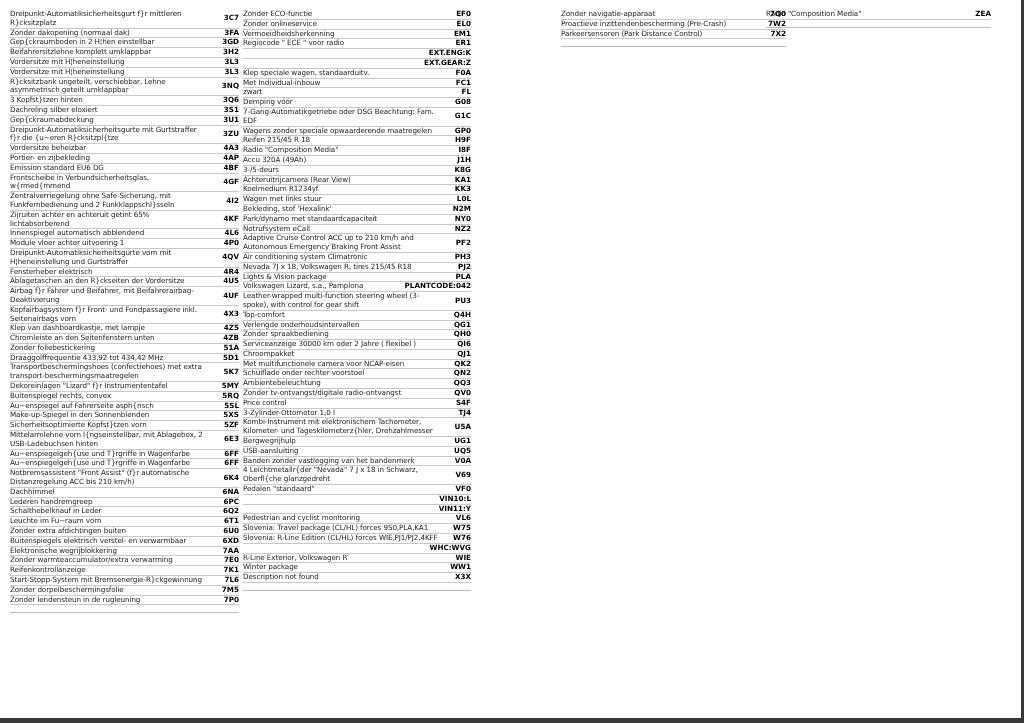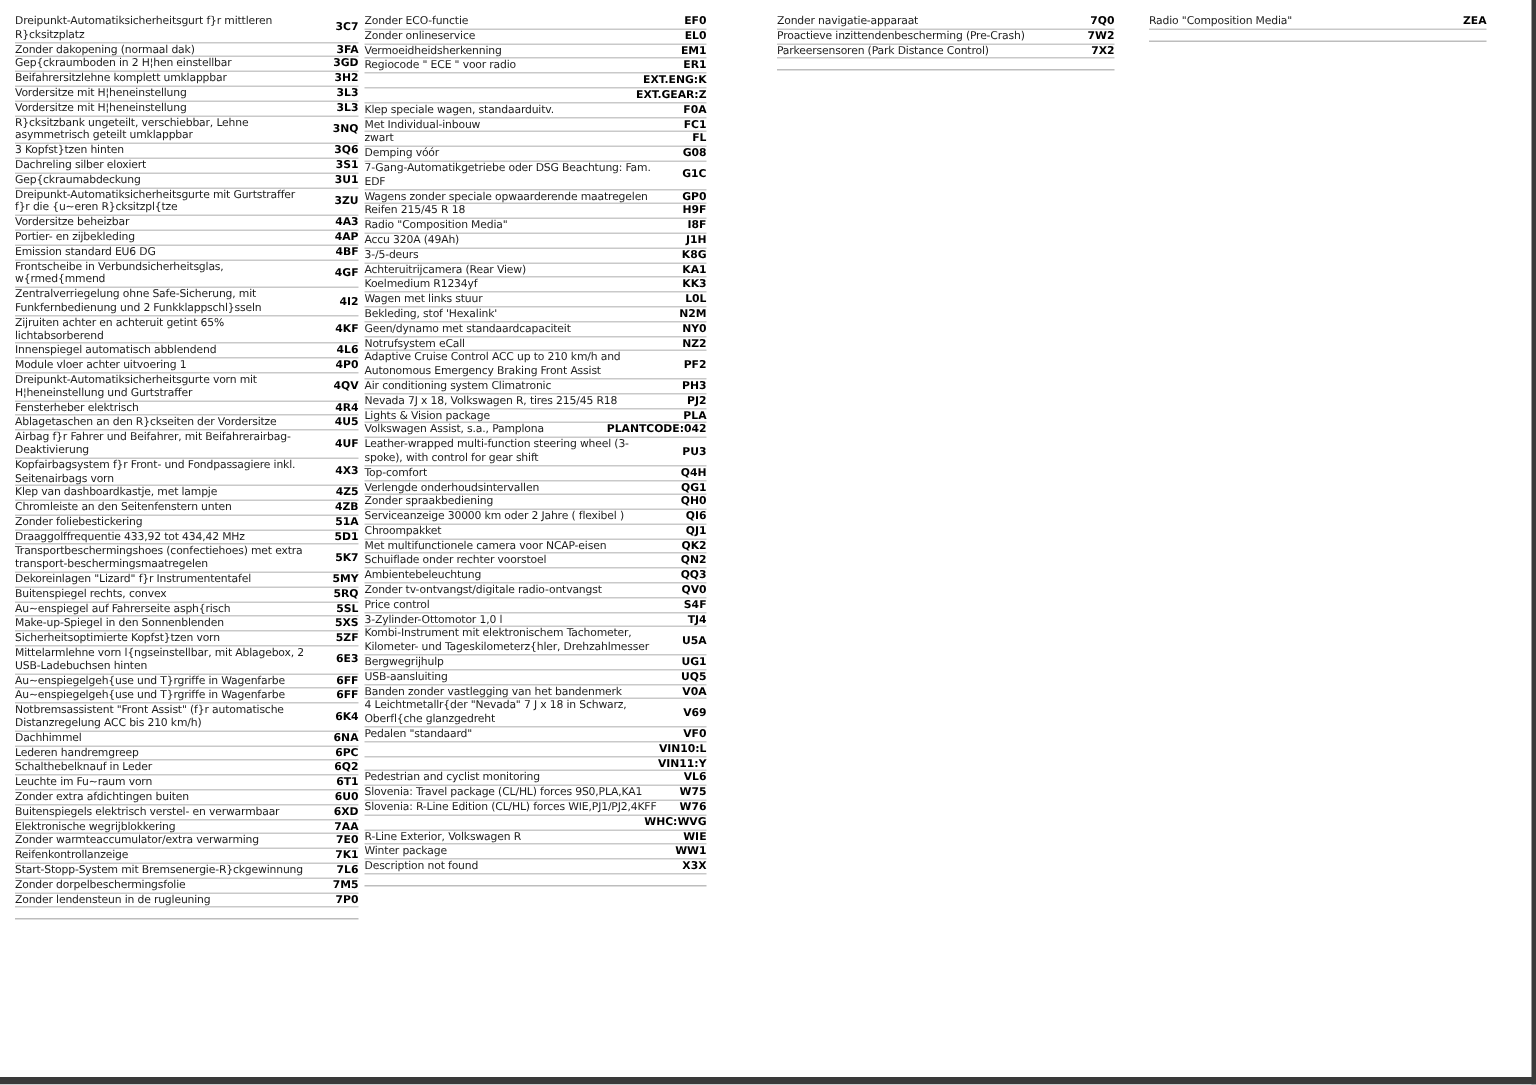--- a/index.html
+++ b/index.html
@@ -15,21 +15,21 @@
     font-family: "DejaVu Sans", "Liberation Sans", sans-serif;
     font-size: 7.2px;
     color: #1c1c1c;
   }
   .col {
     position: absolute;
     top: 10px;
   }
   .col-1 { left: 10px;  width: 229px; }
   .col-2 { left: 243px; width: 228px; }
-  .col-3 { left: 518px; width: 225px; }
+  .col-3 { left: 561px; width: 225px; }
   .col-4 { left: 766px; width: 225px; }
   .row {
     display: flex;
     align-items: center;
     border-bottom: 1px solid #c9c9c9;
     line-height: 8.8px;
     min-height: 8.8px;
   }
   .desc {
     flex: 1 1 auto;
@@ -347,21 +347,21 @@
     </div>
     <div class="row">
       <span class="desc">Wagen met links stuur</span>
       <span class="code">L0L</span>
     </div>
     <div class="row">
       <span class="desc">Bekleding, stof 'Hexalink'</span>
       <span class="code">N2M</span>
     </div>
     <div class="row">
-      <span class="desc">Geen/dynamo met standaardcapaciteit</span>
+      <span class="desc">Park/dynamo met standaardcapaciteit</span>
       <span class="code">NY0</span>
     </div>
     <div class="row">
       <span class="desc">Notrufsystem eCall</span>
       <span class="code">NZ2</span>
     </div>
     <div class="row">
       <span class="desc">Adaptive Cruise Control ACC up to 210 km/h and Autonomous Emergency Braking Front Assist</span>
       <span class="code">PF2</span>
     </div>
@@ -371,21 +371,21 @@
     </div>
     <div class="row">
       <span class="desc">Nevada 7J x 18, Volkswagen R, tires 215/45 R18</span>
       <span class="code">PJ2</span>
     </div>
     <div class="row">
       <span class="desc">Lights &amp; Vision package</span>
       <span class="code">PLA</span>
     </div>
     <div class="row">
-      <span class="desc">Volkswagen Assist, s.a., Pamplona</span>
+      <span class="desc">Volkswagen Lizard, s.a., Pamplona</span>
       <span class="code">PLANTCODE:042</span>
     </div>
     <div class="row">
       <span class="desc">Leather-wrapped multi-function steering wheel (3-spoke), with control for gear shift</span>
       <span class="code">PU3</span>
     </div>
     <div class="row">
       <span class="desc">Top-comfort</span>
       <span class="code">Q4H</span>
     </div>

